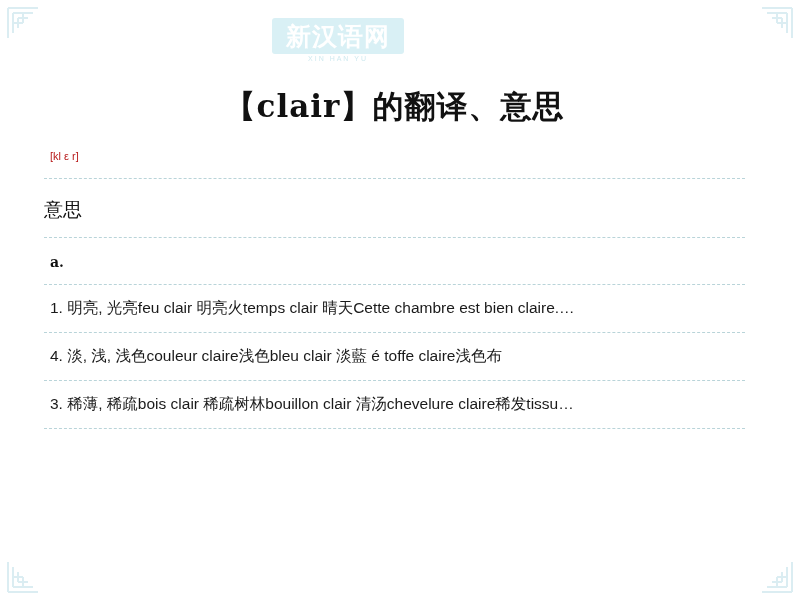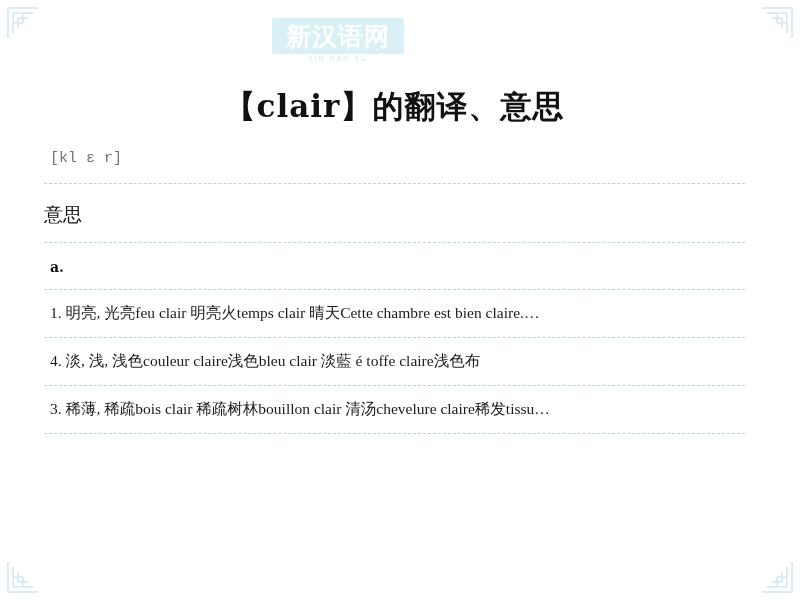--- a/index.html
+++ b/index.html
@@ -105,23 +105,23 @@
     margin-top: 46px;
     font-family: "DejaVu Sans", sans-serif;
     font-weight: bold;
     font-size: 19px;
     color: #111111;
   }
 
   .phonetic {
     margin-top: 22px;
     margin-left: 6px;
-    font-family: Liberation Mono, monospace;
-    font-size: 15px;
-    color: #737373;
+    font-family: Liberation Sans, sans-serif;
+    font-size: 11px;
+    color: #b91c1c;
     padding-bottom: 16px;
   }
 
   .divider {
     border-top: 1px dashed #b9d4d9;
     height: 0;
     width: 100%;
   }
 
   .meaning-head {
@@ -139,21 +139,21 @@
     font-family: "DejaVu Serif", serif;
     font-weight: bold;
     font-size: 14px;
     color: #111111;
     padding-bottom: 14px;
   }
 
   .entry {
     margin-left: 6px;
     padding: 13px 0 13px 0;
-    font-family: Liberation Serif, serif;
+    font-family: Liberation Sans, sans-serif;
     font-size: 15.5px;
     color: #1a1a1a;
     white-space: nowrap;
     overflow: hidden;
     text-overflow: clip;
   }
 </style>
 </head>
 <body>
 

